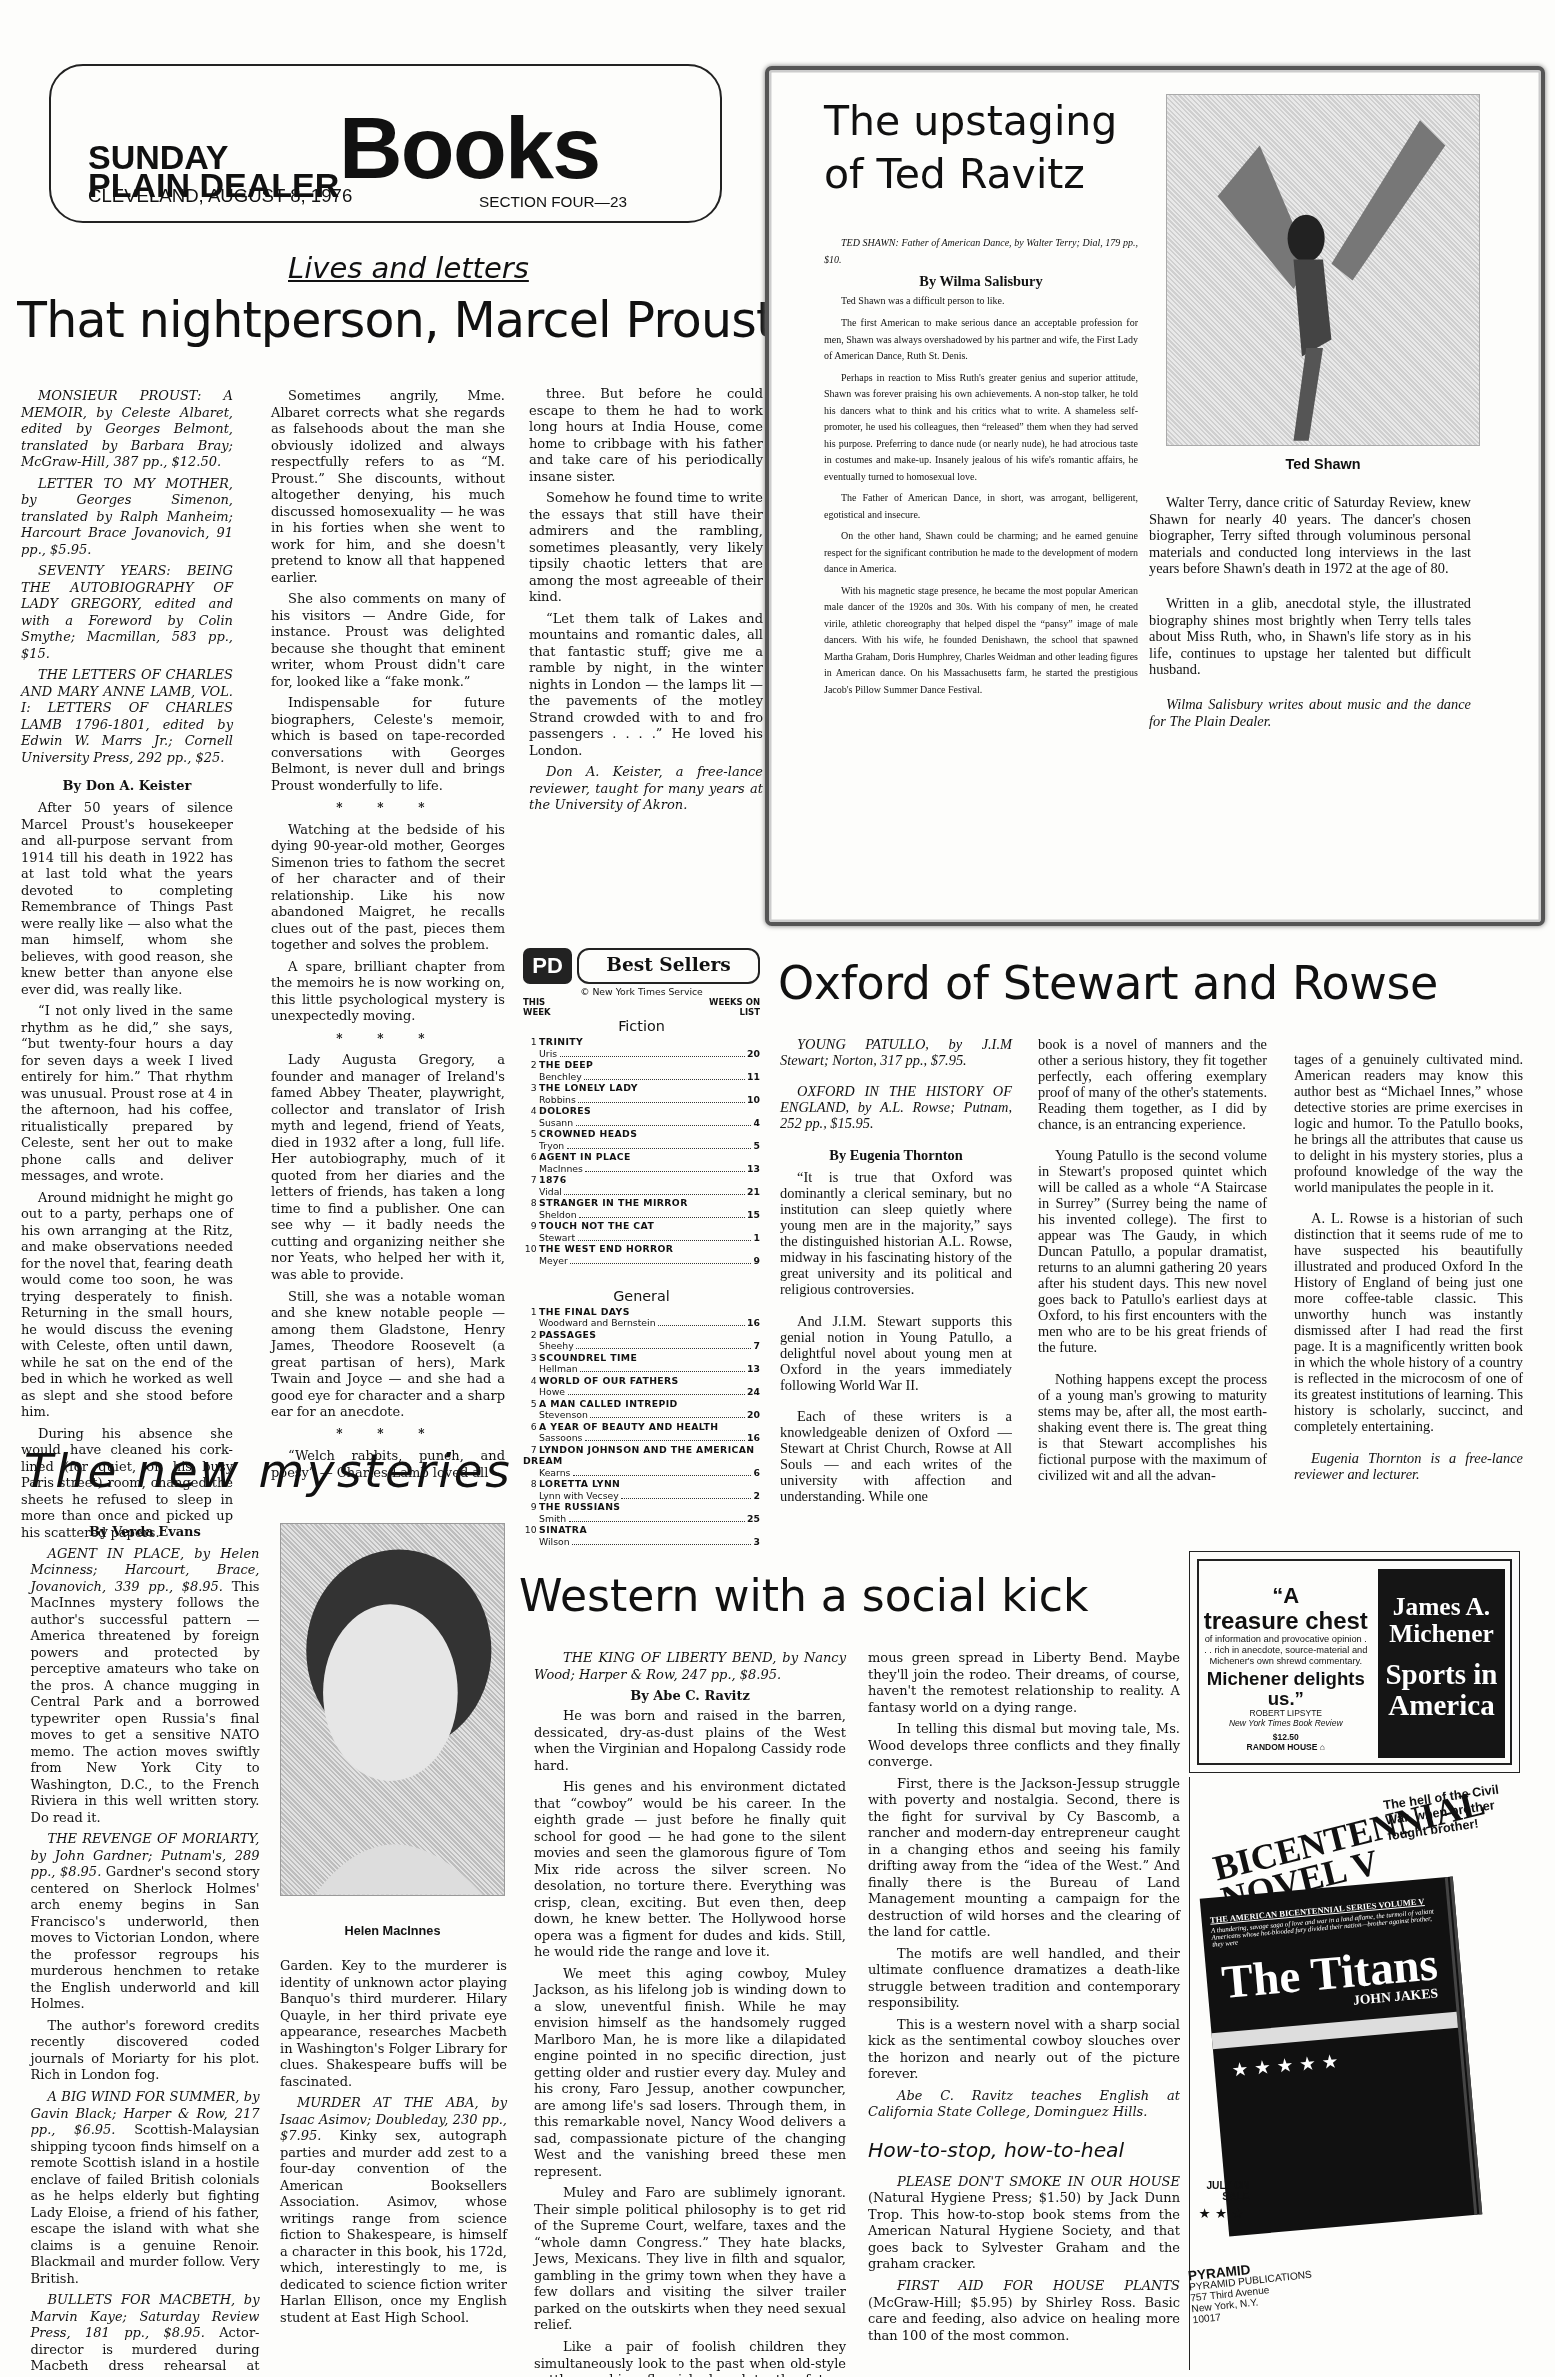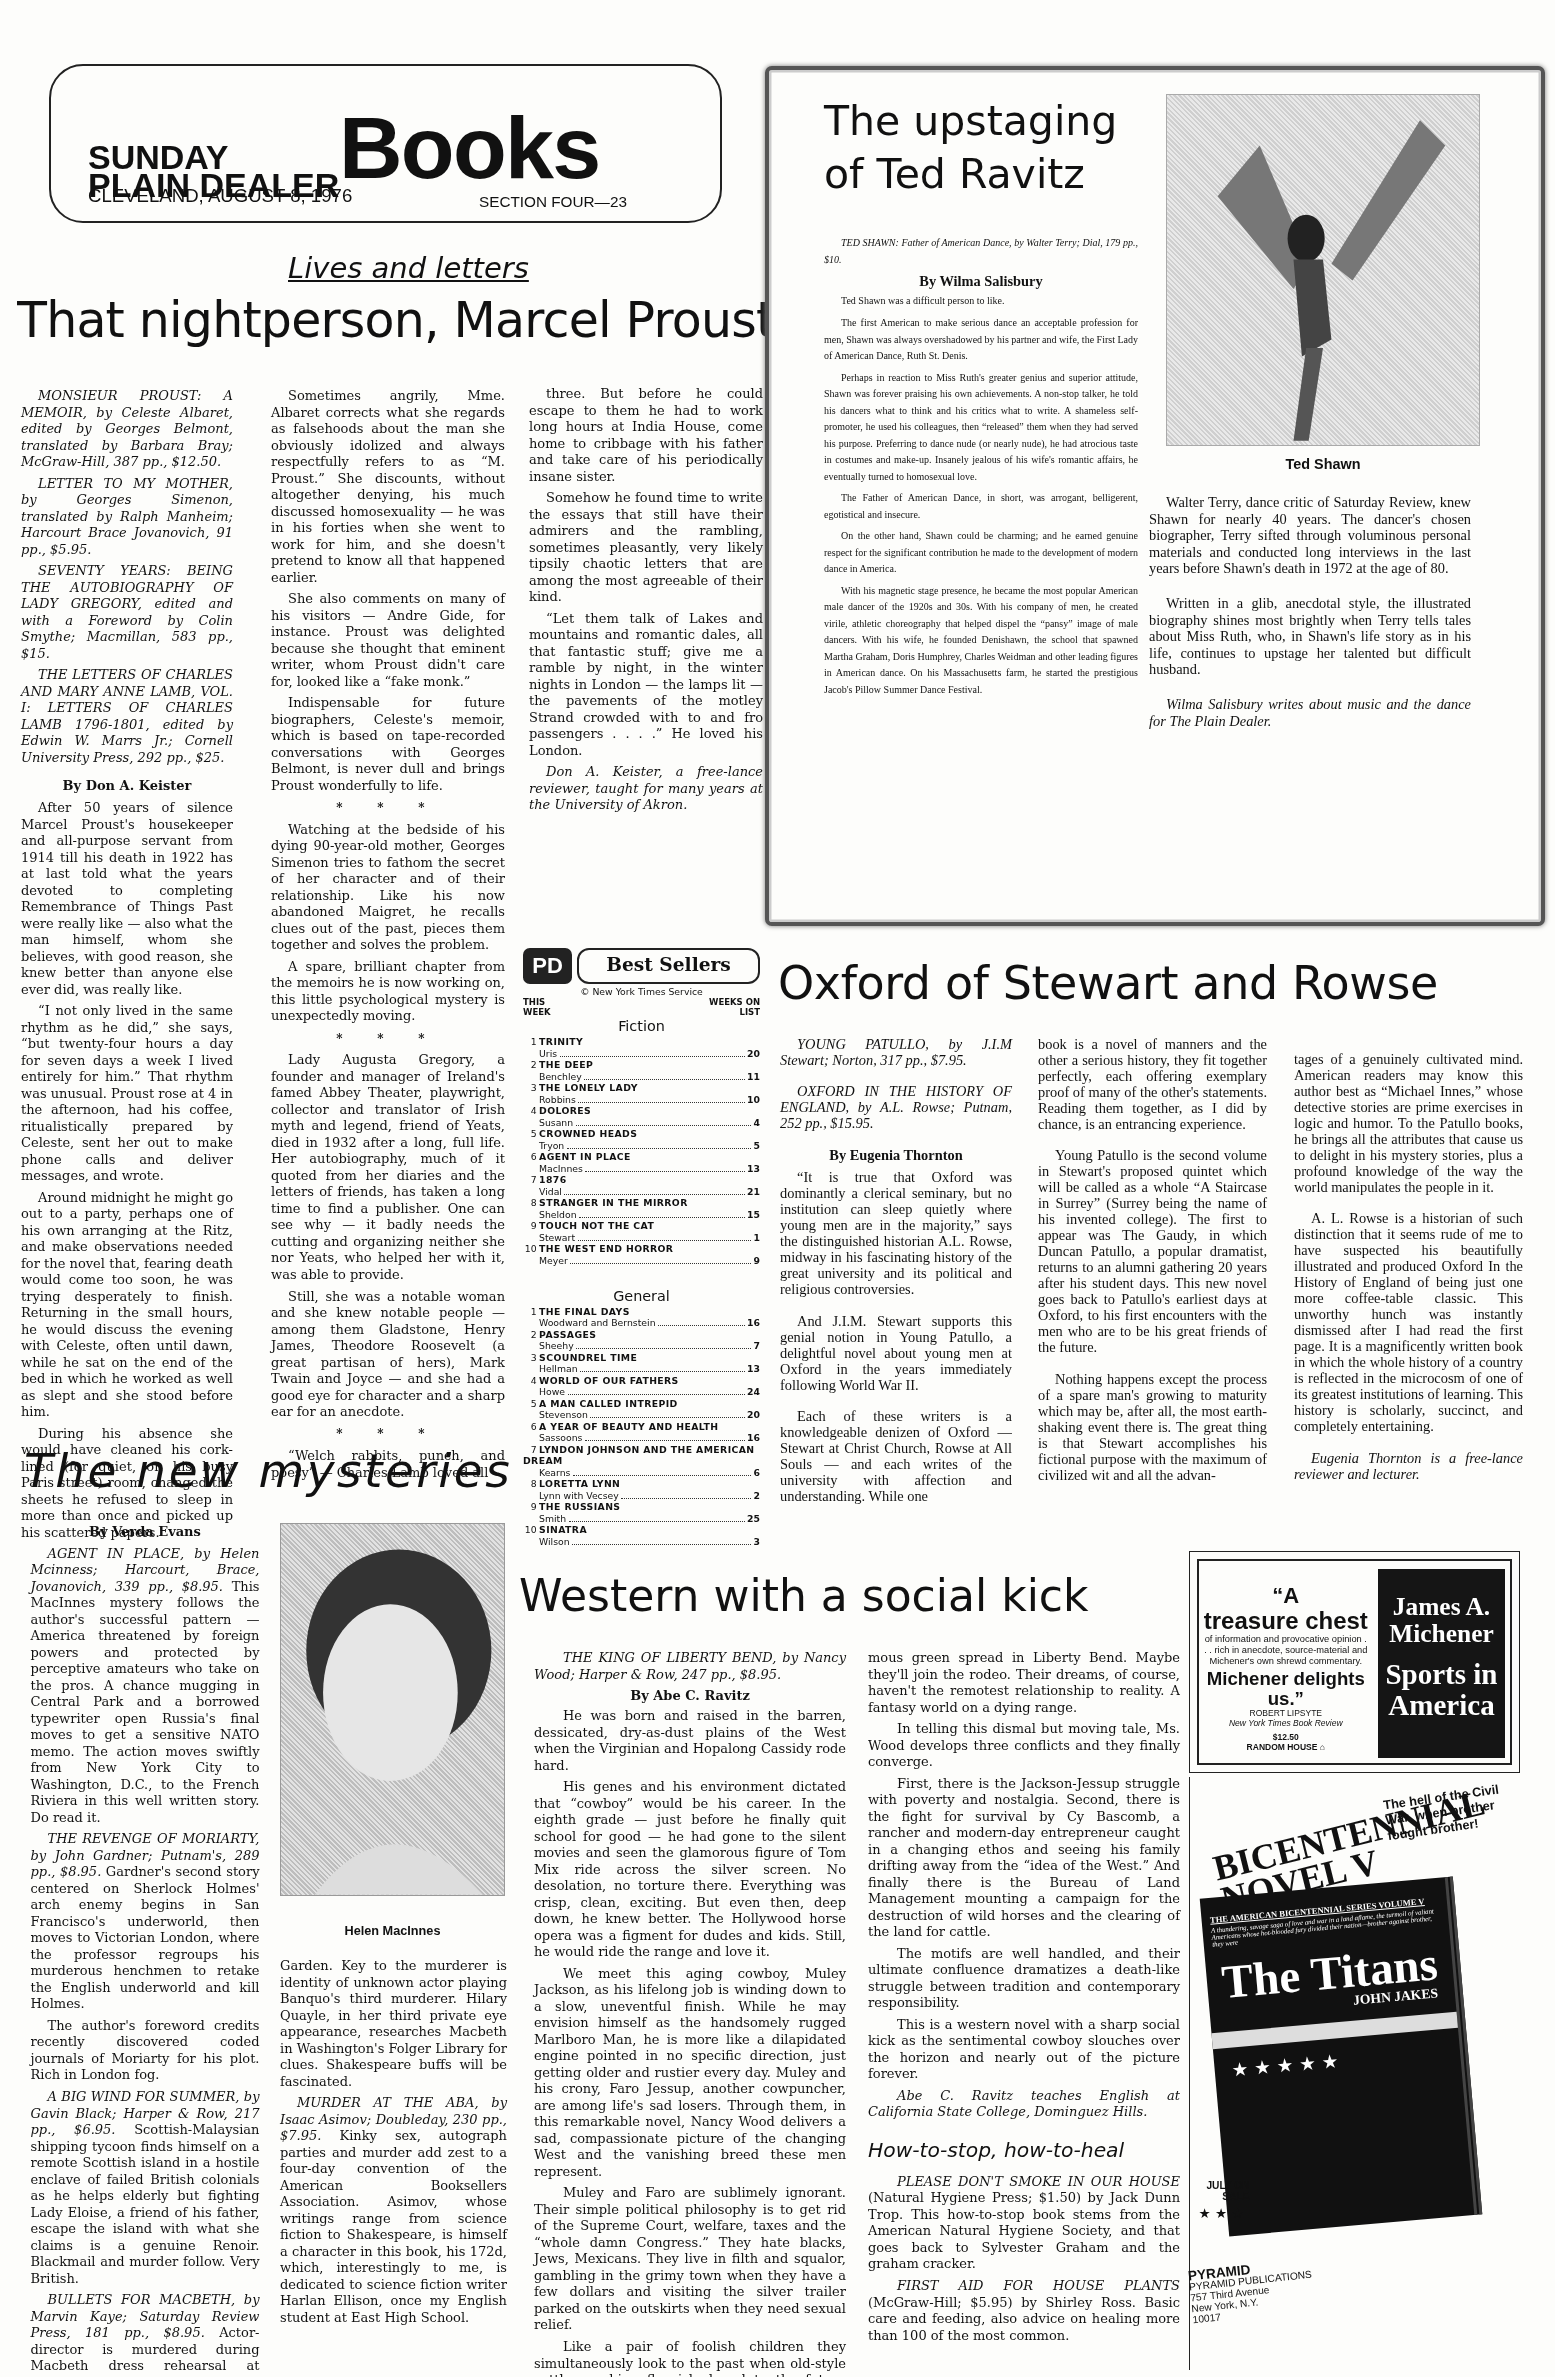--- a/index.html
+++ b/index.html
@@ -344,21 +344,21 @@
   <p class="cite">YOUNG PATULLO, by J.I.M Stewart; Norton, 317 pp., $7.95.</p>
   <p class="cite">OXFORD IN THE HISTORY OF ENGLAND, by A.L. Rowse; Putnam, 252 pp., $15.95.</p>
   <div class="byline">By Eugenia Thornton</div>
   <p>“It is true that Oxford was dominantly a clerical seminary, but no institution can sleep quietly where young men are in the majority,” says the distinguished historian A.L. Rowse, midway in his fascinating history of the great university and its political and religious controversies.</p>
   <p>And J.I.M. Stewart supports this genial notion in Young Patullo, a delightful novel about young men at Oxford in the years immediately following World War II.</p>
   <p>Each of these writers is a knowledgeable denizen of Oxford — Stewart at Christ Church, Rowse at All Souls — and each writes of the university with affection and understanding. While one</p>
 </div>
 <div id="ox2" class="abs ox">
   <p style="text-indent:0">book is a novel of manners and the other a serious history, they fit together perfectly, each offering exemplary proof of many of the other's statements. Reading them together, as I did by chance, is an entrancing experience.</p>
   <p>Young Patullo is the second volume in Stewart's proposed quintet which will be called as a whole “A Staircase in Surrey” (Surrey being the name of his invented college). The first to appear was The Gaudy, in which Duncan Patullo, a popular dramatist, returns to an alumni gathering 20 years after his student days. This new novel goes back to Patullo's earliest days at Oxford, to his first encounters with the men who are to be his great friends of the future.</p>
-  <p>Nothing happens except the process of a spare man's growing to maturity which may be, after all, the most earth-shaking event there is. The great thing is that Stewart accomplishes his fictional purpose with the maximum of civilized wit and all the advan-</p>
+  <p>Nothing happens except the process of a young man's growing to maturity stems may be, after all, the most earth-shaking event there is. The great thing is that Stewart accomplishes his fictional purpose with the maximum of civilized wit and all the advan-</p>
 </div>
 <div id="ox3" class="abs ox">
   <p style="text-indent:0">tages of a genuinely cultivated mind. American readers may know this author best as “Michael Innes,” whose detective stories are prime exercises in logic and humor. To the Patullo books, he brings all the attributes that cause us to delight in his mystery stories, plus a profound knowledge of the way the world manipulates the people in it.</p>
   <p>A. L. Rowse is a historian of such distinction that it seems rude of me to have suspected his beautifully illustrated and produced Oxford In the History of England of being just one more coffee-table classic. This unworthy hunch was instantly dismissed after I had read the first page. It is a magnificently written book in which the whole history of a country is reflected in the microcosm of one of its greatest institutions of learning. This history is scholarly, succinct, and completely entertaining.</p>
   <p class="cite">Eugenia Thornton is a free-lance reviewer and lecturer.</p>
 </div>
 
 <div id="head-myst" class="abs">The new mysteries</div>
 <div id="my1" class="abs">
   <div class="byline" style="margin-top:0">By Verda Evans</div>

